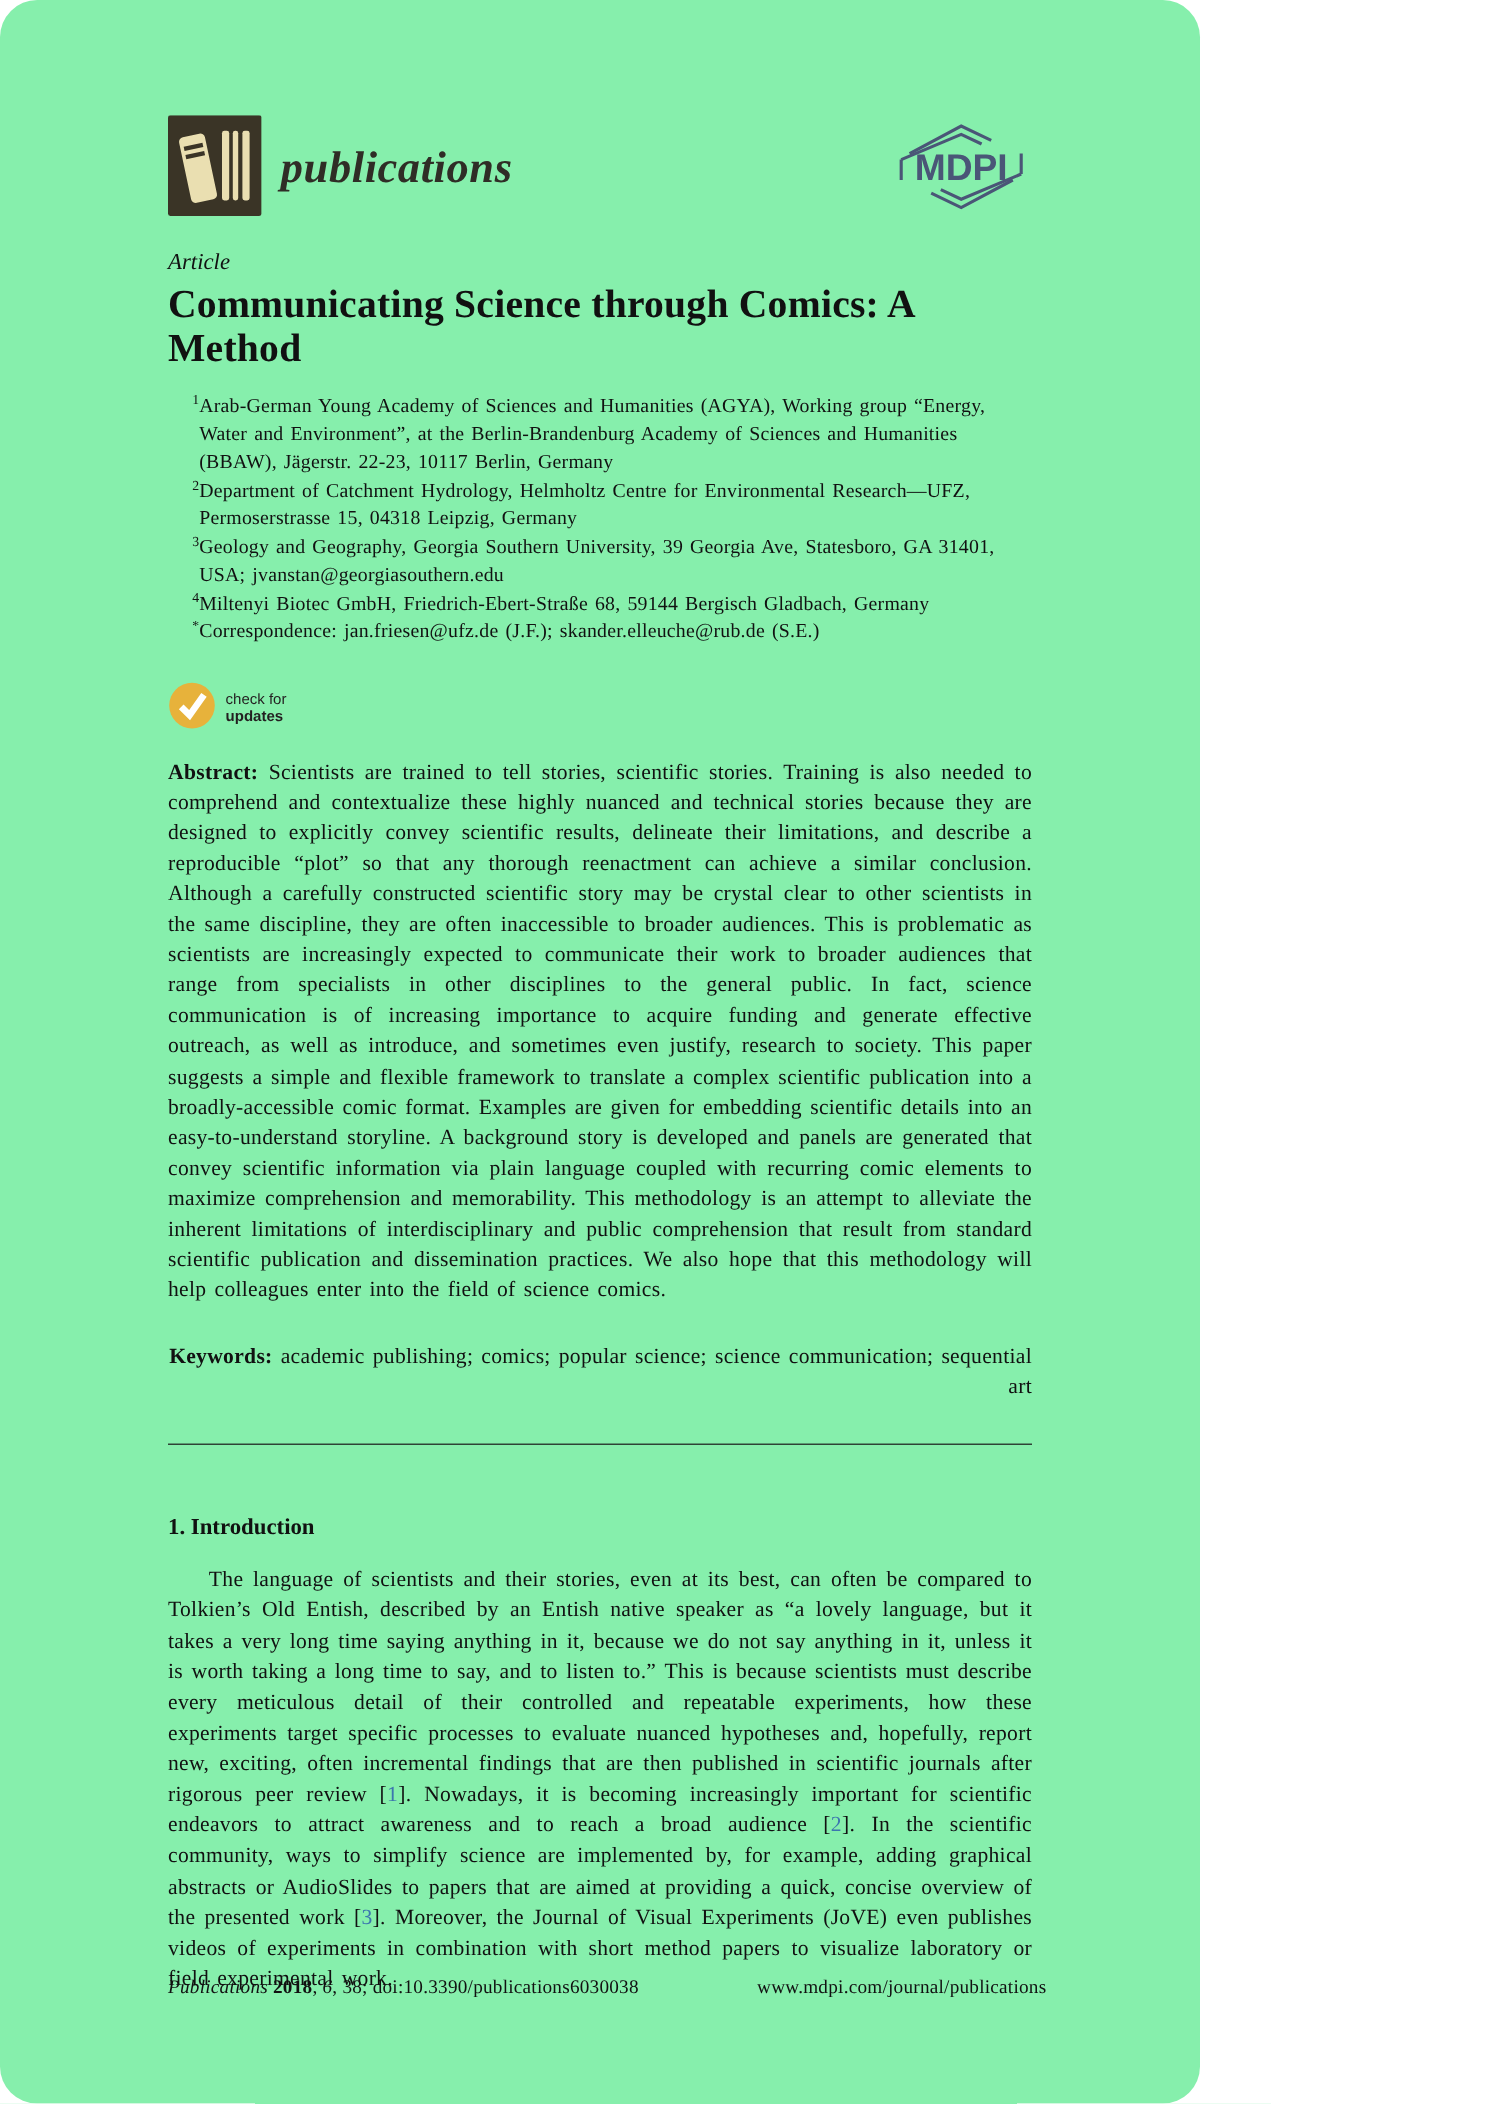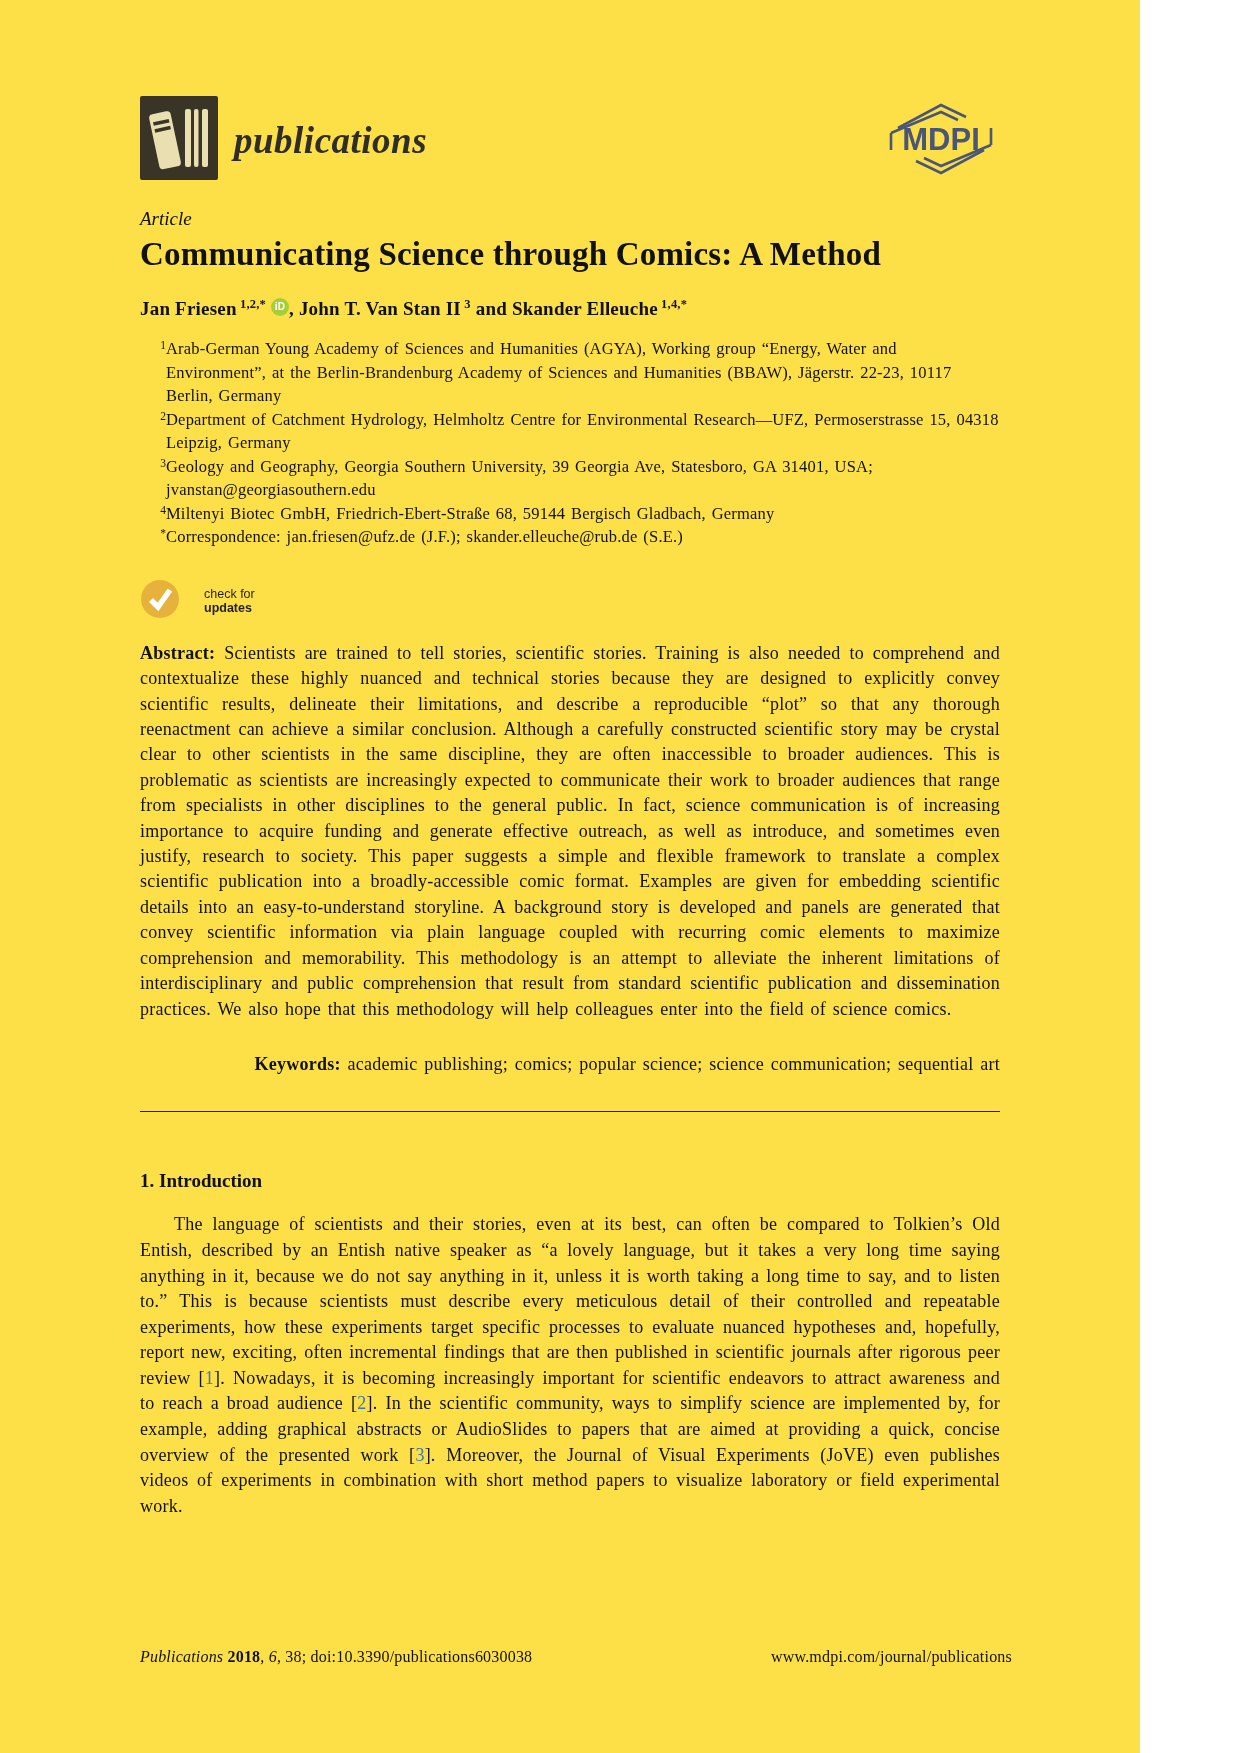--- a/index.html
+++ b/index.html
@@ -1,25 +1,26 @@
 <!DOCTYPE html>
 <html><head>
 <meta charset="utf-8">
 <style>
   * { box-sizing: border-box; }
   html, body { margin: 0; padding: 0; background: #ffffff; }
   .page {
     position: relative;
-    width: 1140px;
+    width: 1000px;
     height: 1753px;
-    background: #fde047;
+    background: #86efac;
     padding: 96px 140px 0 140px;
     font-family: "Liberation Serif", "DejaVu Serif", serif;
     color: #111111;
     overflow: hidden;
+    border-radius: 31px;
   }
 
   
   .masthead { display: flex; justify-content: space-between; align-items: flex-start; height: 86px; }
   .journal-logo { display: flex; align-items: center; gap: 16px; }
   .journal-name {
     font-size: 37px; font-style: italic; font-weight: bold;
     color: #2f2d26; letter-spacing: 0.5px;
   }
   .mdpi-logo { margin-top: 2px; }
@@ -42,21 +43,21 @@
   .aff-row { display: flex; }
   .aff-marker {
     flex: 0 0 26px; text-align: right; font-size: 11.5px;
     position: relative; top: -3px; padding-right: 0;
   }
   .aff-text { flex: 1; letter-spacing: 0.2px; word-spacing: 1.5px; }
 
   
   .dates-row { margin-top: 30px; display: flex; justify-content: space-between; align-items: center; }
   .dates { font-size: 17px; letter-spacing: 0.2px; }
-  .check-badge { display: flex; align-items: center; gap: 24px; text-decoration: none; cursor: pointer; }
+  .check-badge { display: flex; align-items: center; gap: 8px; text-decoration: none; cursor: pointer; }
   .badge-text {
     font-family: "Liberation Sans", sans-serif; font-size: 12.5px; line-height: 14px;
     color: #231f20; display: flex; flex-direction: column;
   }
   .badge-text b { font-weight: bold; }
 
   
   .body-text { letter-spacing: 0.25px; word-spacing: 2px; }
   .abstract { margin: 18px 0 0 0; font-size: 18px; line-height: 25.4px; text-align: justify; }
   .keywords { margin: 30px 0 0 0; font-size: 18px; line-height: 25.4px; text-align: right; }
@@ -109,21 +110,20 @@
           <line x1="109" y1="30" x2="109" y2="47"></line>
         </g>
         <text x="59" y="52" text-anchor="middle" font-family="Liberation Sans, sans-serif" font-size="31" font-weight="bold" fill="#4a5677">MDPI</text>
       </svg>
     </div>
   </div>
 
   <div class="article-type">Article</div>
   <h1 class="title">Communicating Science through Comics: A Method</h1>
 
-  <div class="authors"><span>Jan Friesen</span><sup> 1,2,*</sup><span class="orcid">iD</span><span>, </span><span>John T. Van Stan II</span><sup> 3</sup><span> and </span><span>Skander Elleuche</span><sup> 1,4,*</sup></div>
 
   <div class="affiliations">
       <div class="aff-row">
         <span class="aff-marker">1</span>
         <span class="aff-text">Arab-German Young Academy of Sciences and Humanities (AGYA), Working group “Energy, Water and Environment”, at the Berlin-Brandenburg Academy of Sciences and Humanities (BBAW), Jägerstr. 22-23, 10117 Berlin, Germany</span>
       </div>
       <div class="aff-row">
         <span class="aff-marker">2</span>
         <span class="aff-text">Department of Catchment Hydrology, Helmholtz Centre for Environmental Research—UFZ, Permoserstrasse 15, 04318 Leipzig, Germany</span>
       </div>

